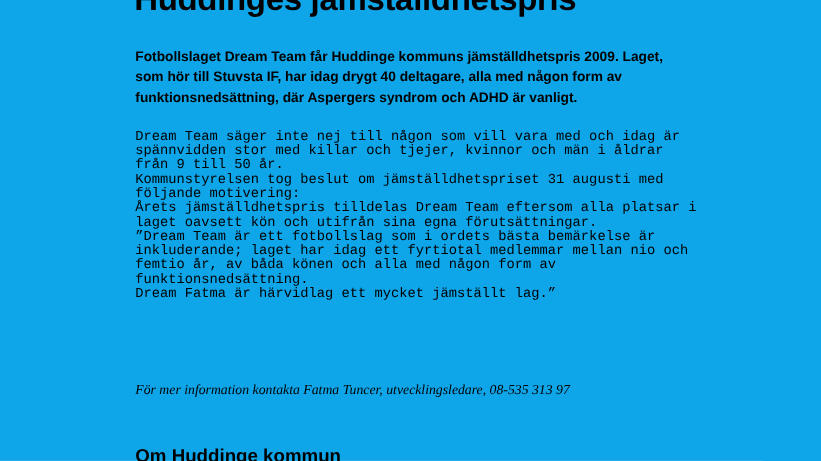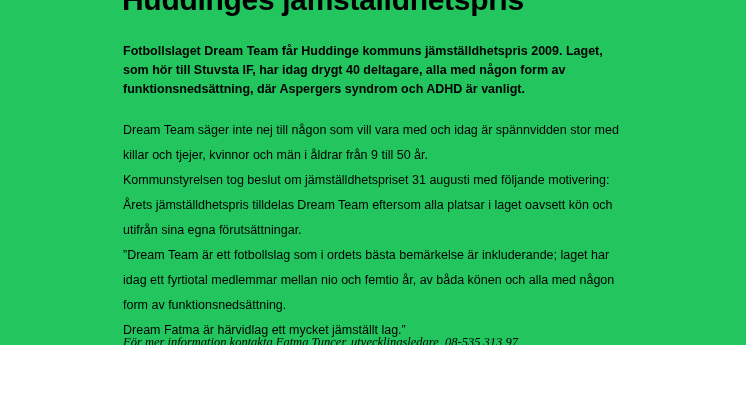--- a/index.html
+++ b/index.html
@@ -3,22 +3,22 @@
 <meta charset="utf-8">
 <style>
   html, body {
     margin: 0;
     padding: 0;
     background: #ffffff;
   }
   .page {
     position: relative;
     width: 746px;
-    height: 345px;
-    background: #22c55e;
+    height: 419px;
+    background: #0ea5e9;
     overflow: hidden;
     color: #000000;
   }
   .headline {
     position: absolute;
     left: 122px;
     top: -17px;
     width: 560px;
     font-family: "Liberation Sans", sans-serif;
     font-weight: bold;
@@ -36,33 +36,33 @@
     font-weight: bold;
     font-size: 12.5px;
     line-height: 19px;
     color: #000000;
   }
   .body-text {
     position: absolute;
     left: 123px;
     top: 118px;
     width: 512px;
-    font-family: Liberation Sans, sans-serif;
+    font-family: Liberation Mono, monospace;
     font-size: 12.5px;
-    line-height: 25px;
+    line-height: 13px;
     color: #000000;
   }
   .body-text p {
     margin: 0;
     padding: 0;
   }
   .contact {
     position: absolute;
     left: 123px;
-    top: 334px;
+    top: 346px;
     width: 512px;
     font-family: "Liberation Serif", serif;
     font-style: italic;
     font-size: 12.5px;
     line-height: 16px;
     color: #000000;
   }
   .bottom-heading {
     position: absolute;
     left: 123px;

